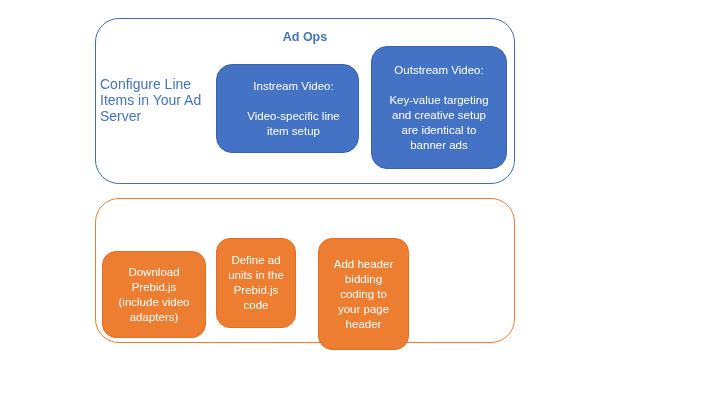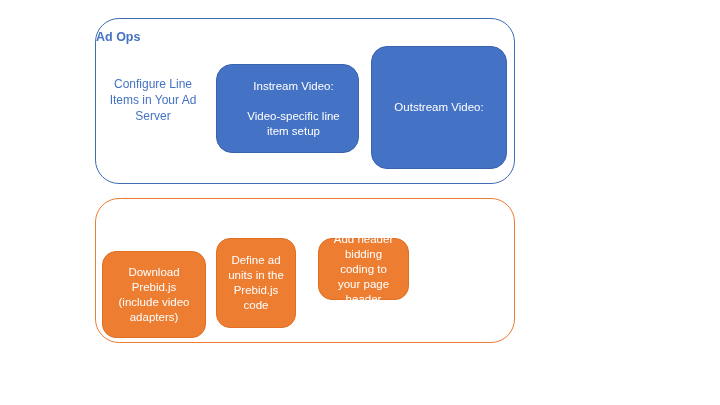--- a/index.html
+++ b/index.html
@@ -27,33 +27,33 @@
     border: 1.5px solid #3e6cb5;
   }
   .group.devs {
     left: 95px; top: 198px;
     width: 420px; height: 145px;
     border: 1.5px solid #ED7D31;
   }
   .group-title {
     position: absolute;
     left: 0; right: 0;
+    text-align: center;
     font-weight: bold;
     font-size: 12.5px;
   }
   .group.adops .group-title { top: 11px; color: #4472C4; }
   .group.devs  .group-title { top: 9px;  color: #ED7D31; }
 
   .side-note {
     position: absolute;
     left: 4px; top: 57px;
     width: 106px;
-    text-align: center;
     color: #4472C4;
-    font-size: 12px;
+    font-size: 14px;
     line-height: 16px;
   }
   .fill-box {
     position: absolute;
     box-sizing: border-box;
     color: #ffffff;
     text-align: center;
     font-size: 11.5px;
     line-height: 15px;
     display: flex;
@@ -70,40 +70,41 @@
     background: #ED7D31;
     border: 1px solid #e06f23;
     border-radius: 14px;
   }
   .box-instream  { left: 120px; top: 45px; width: 143px; height: 89px; padding-left: 12px; }
   .box-outstream { left: 275px; top: 27px; width: 136px; height: 123px; }
   .box-body { margin-top: 15px; }
 
   .step-1 { left: 6px;   top: 40px; width: 104px; height: 87px; margin-top: 12px; }
   .step-2 { left: 120px; top: 39px; width: 80px;  height: 90px; }
-  .step-3 { left: 222px; top: 39px; width: 91px;  height: 62px; }
+  .step-3 { left: 222px; top: 39px; width: 91px;  height: 112px; }
   .step-4 { left: 318px; top: 45px; width: 90px;  height: 80px; }
 </style>
 </head>
 <body>
 
 <div class="canvas">
 
   <div class="group adops">
     <div class="group-title">Ad Ops</div>
 
     <div class="side-note">Configure Line<br>Items in Your Ad<br>Server</div>
 
     <div class="fill-box blue box-instream">
       <div>Instream Video:</div>
       <div class="box-body">Video-specific line<br>item setup</div>
     </div>
 
     <div class="fill-box blue box-outstream">
       <div>Outstream Video:</div>
+      <div class="box-body">Key-value targeting<br>and creative setup<br>are identical to<br>banner ads</div>
     </div>
   </div>
 
   <div class="group devs">
 
     <div class="fill-box orange step-1">Download<br>Prebid.js<br>(include video<br>adapters)</div>
 
     <div class="fill-box orange step-2">Define ad<br>units in the<br>Prebid.js<br>code</div>
 
     <div class="fill-box orange step-3">Add header<br>bidding<br>coding to<br>your page<br>header</div>

